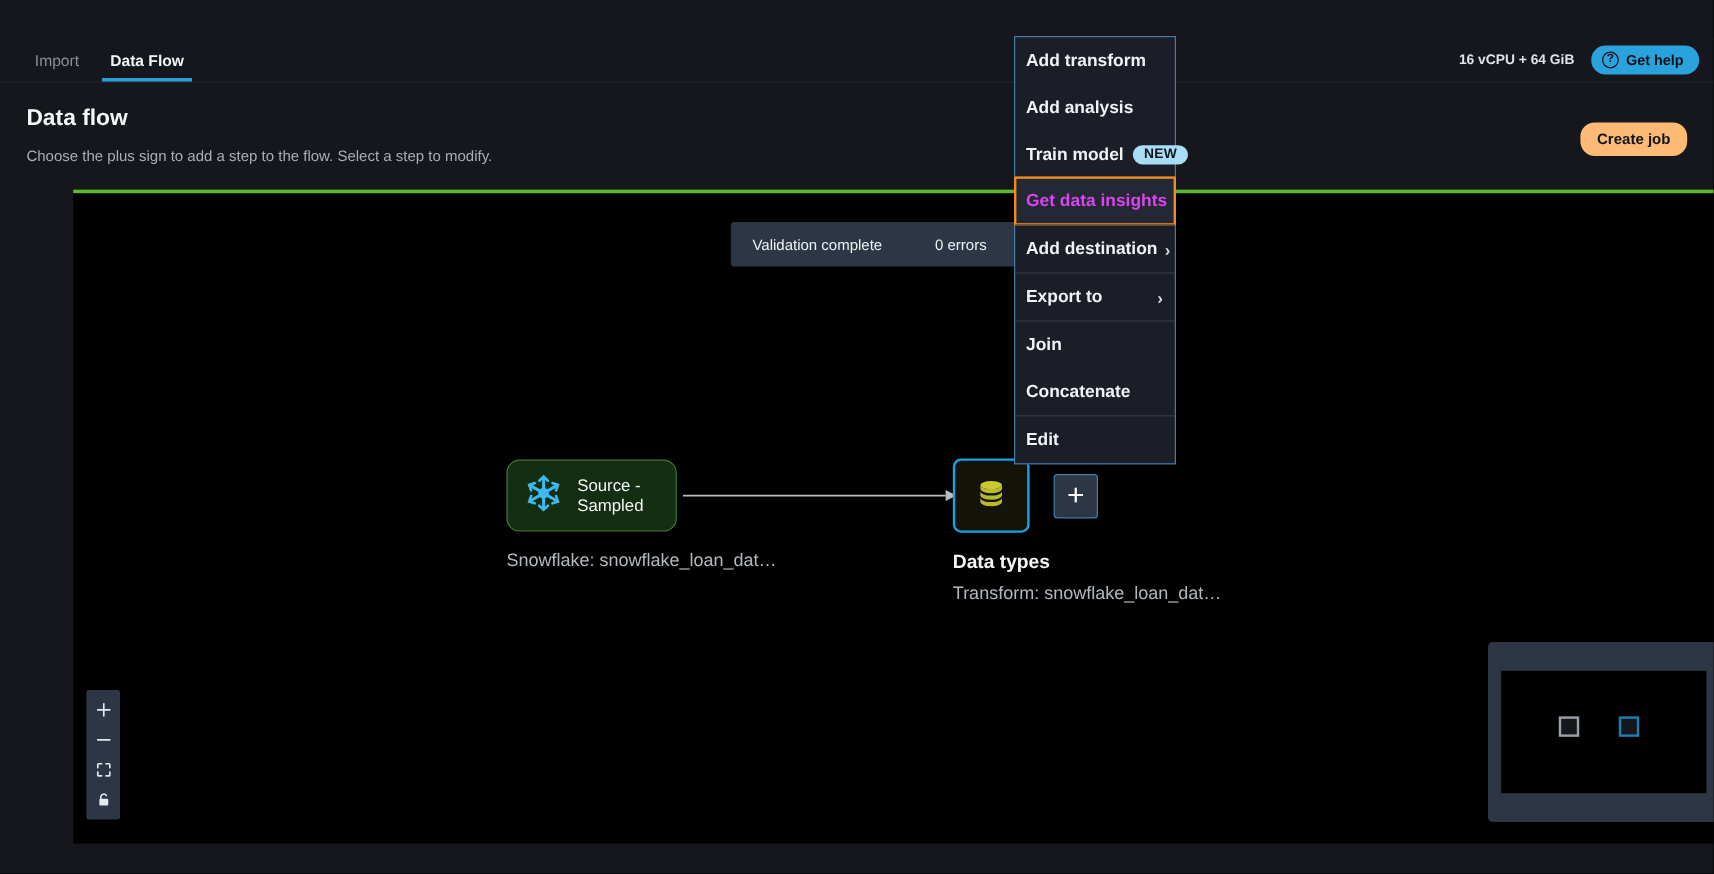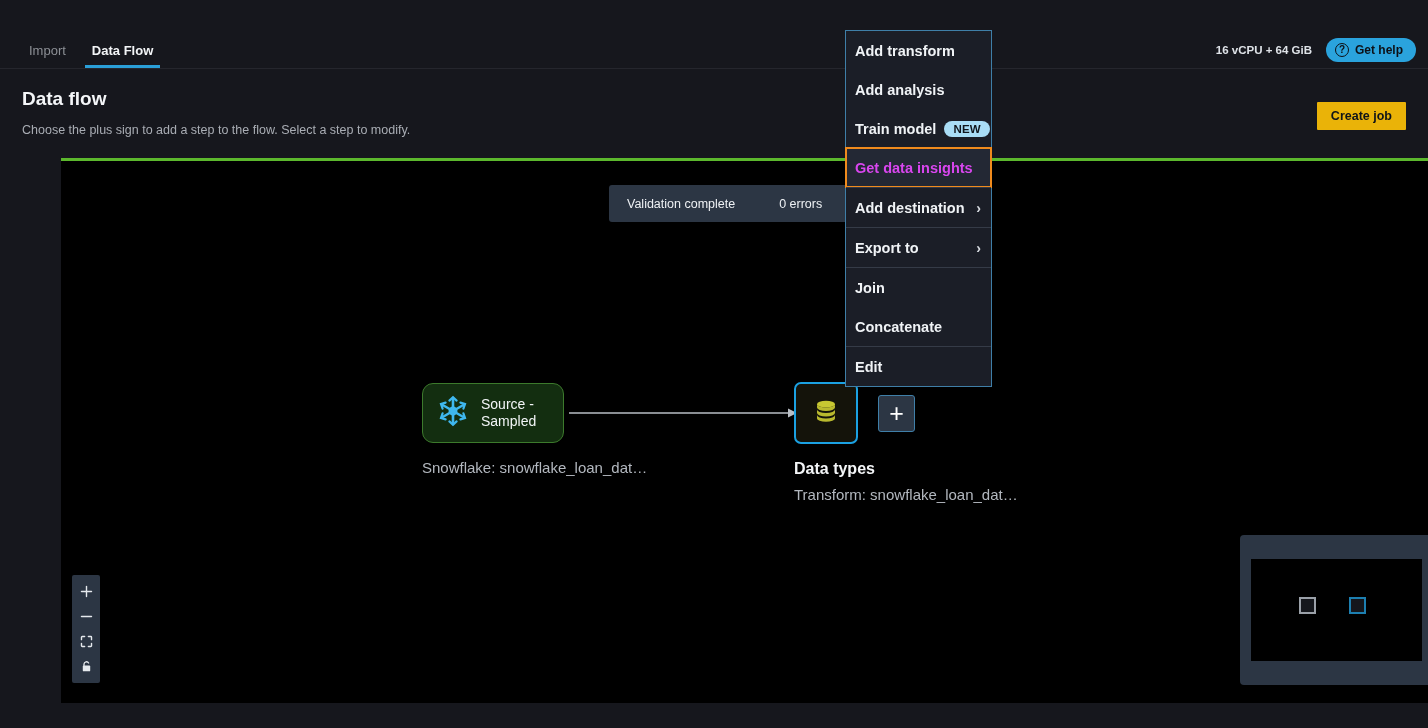--- a/index.html
+++ b/index.html
@@ -64,22 +64,22 @@
     border: 1.6px solid #0d1016; display: flex; align-items: center;
     justify-content: center; font-size: 10px; font-weight: bold; line-height: 1;
   }
 
   
   .pagehead { position: absolute; left: 0; top: 69px; width: 1428px; height: 89px; background: #16171d; }
   .pagetitle { position: absolute; left: 22px; top: 19px; font-size: 19px; font-weight: bold; color: #f4f6f8; }
   .pagesub { position: absolute; left: 22px; top: 54px; font-size: 12.5px; color: #a9adb4; }
   .createjob {
     position: absolute; right: 22px; top: 33px;
-    background: #eab308; color: #0f1419; font-weight: bold; font-size: 12.5px;
-    border: none; border-radius: 1px; padding: 7px 14px; white-space: nowrap;
+    background: #fdba74; color: #0f1419; font-weight: bold; font-size: 12.5px;
+    border: none; border-radius: 12px; padding: 7px 14px; white-space: nowrap;
   }
 
   
   .canvaswrap {
     position: absolute; left: 22px; top: 158px; width: 1384px; height: 545px;
     background: #000000; border-top: 3px solid #5cb82d; overflow: hidden; margin-left: 39px;
   }
 
   .validation {
     position: absolute; left: 548px; top: 24px; height: 37px;
@@ -141,21 +141,21 @@
     position: absolute; right: 12px; bottom: 18px; width: 193px; height: 150px;
     background: #2c3644; border-radius: 4px; padding: 24px 11px;
   }
   .minimap .mmview { width: 100%; height: 100%; background: #000000; position: relative; }
   .mmnode { position: absolute; width: 17px; height: 17px; background: #15171c; top: 38px; }
   .mmnode.a { left: 48px; border: 2px solid #9aa0a8; }
   .mmnode.b { left: 98px; border: 2px solid #1d7fb0; }
 
   
   .ctxmenu {
-    position: absolute; left: 845px; top: 30px; width: 147px;
+    position: absolute; left: 845px; top: 30px; width: 135px;
     background: #1b1e27; border: 1px solid #3f7fa8; z-index: 50;
   }
   .mgroup + .mgroup { border-top: 1px solid #353b47; }
   .mitem {
     display: flex; align-items: center; height: 39px; padding: 0 10px 0 9px;
     color: #f0f3f6; font-size: 14.5px; font-weight: bold; white-space: nowrap;
   }
   .mitem .mlabel { flex: 1 1 auto; }
   .mitem .chev { color: #d8dce1; font-size: 14px; font-weight: bold; margin-left: 6px; }
   .badge-new {

